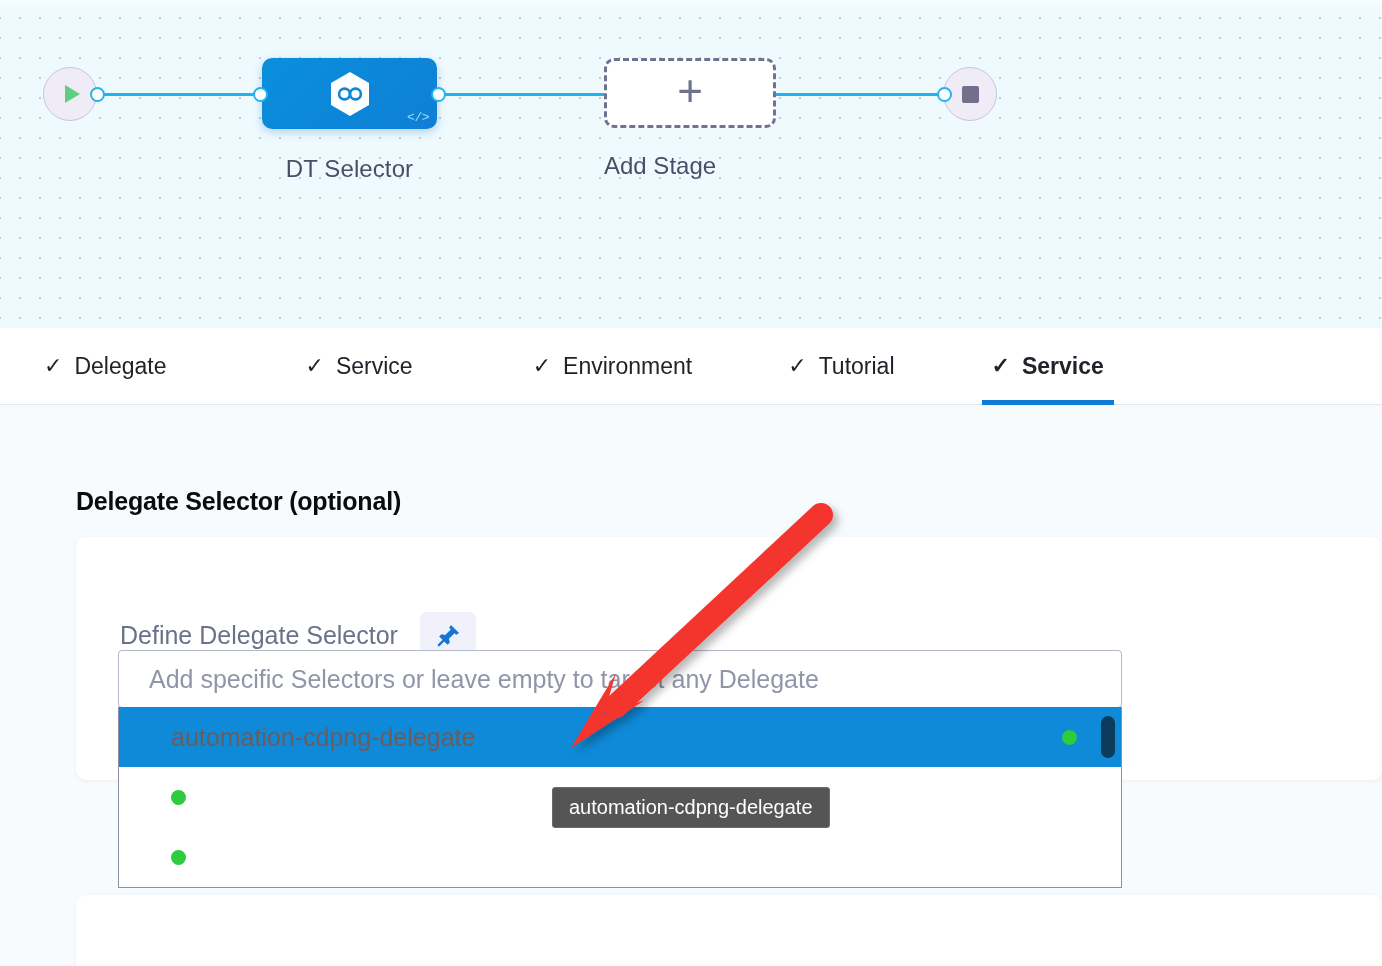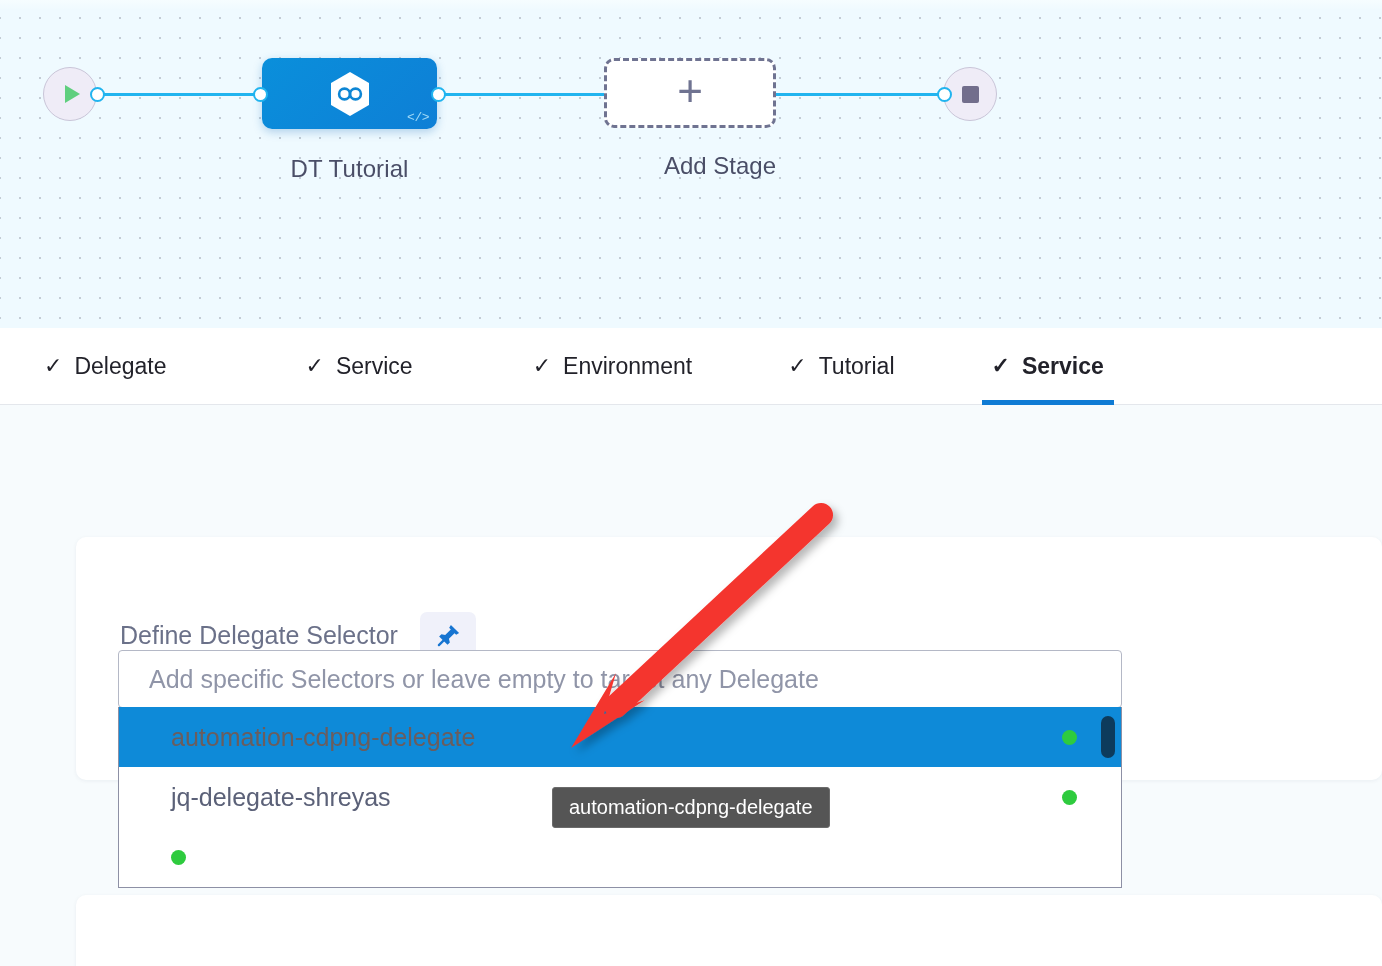--- a/index.html
+++ b/index.html
@@ -139,21 +139,21 @@
     font-size: 44px;
     color: #6f7391;
     line-height: 1;
     font-weight: 300;
     margin-top: -4px;
   }
   .add-stage-label {
     position: absolute;
     left: 604px; top: 152px;
     width: 172px;
-    text-align: right;
+    text-align: left;
     font-size: 24px;
     color: #4a4e67;
   }
 
   
   .tabbar {
     position: absolute;
     left: 0; top: 328px;
     width: 1382px; height: 77px;
     background: #ffffff;
@@ -349,21 +349,21 @@
     <div class="stage-node">
       <svg class="hexicon" viewBox="0 0 48 48">
         <polygon points="24,2 43,13 43,35 24,46 5,35 5,13" fill="#ffffff"></polygon>
         <g fill="none" stroke="#0e86d4" stroke-width="2.6" stroke-linecap="round">
           <circle cx="18.5" cy="24" r="5.4"></circle>
           <circle cx="29.5" cy="24" r="5.4"></circle>
         </g>
       </svg>
       <span class="code-glyph">&lt;/&gt;</span>
     </div>
-    <div class="stage-label">DT Tutorial</div>
+    <div class="stage-label">DT Selector</div>
 
     <div class="add-stage">
       <span class="plus-glyph">+</span>
     </div>
     <div class="add-stage-label">Add Stage</div>
   </div>
 
   <div class="tabbar">
     <div class="tab" style="margin-left:34px">
       <span class="tick">✓</span>
@@ -383,20 +383,21 @@
     </div>
     <div class="tab active" style="margin-left:77px">
       <span class="tick">✓</span>
       <span>Service</span>
       <span class="tab-underline"></span>
     </div>
   </div>
 
   <div class="content">
 
+    <div class="section-title">Delegate Selector (optional)</div>
 
     <div class="card card-1">
       <div class="define-row">
         <span class="define-label">Define Delegate Selector</span>
         <span class="pin-btn">
           <svg width="28" height="28" viewBox="0 0 24 24">
             <path d="M14.5 2.5 L21.5 9.5 L19 11 L17.6 9.6 L12.8 14.4 L13.6 17.6 L11.6 19.6 L4.4 12.4 L6.4 10.4 L9.6 11.2 L14.4 6.4 L13 5 Z" fill="#1775d1"></path>
             <line x1="9.8" y1="14.2" x2="4.2" y2="19.8" stroke="#1775d1" stroke-width="2" stroke-linecap="round"></line>
           </svg>
         </span>
@@ -413,21 +414,20 @@
 
     <div class="dd-list">
 
       <div class="dd-item selected">
         <span class="name">automation-cdpng-delegate</span>
         <span class="status-dot"></span>
         <span class="scroll-thumb"></span>
       </div>
 
       <div class="dd-item">
-        <span class="name">jq-delegate-shreyas</span>
         <span class="status-dot"></span>
       </div>
 
 
       <div class="dd-item">
         <span class="status-dot"></span>
       </div>
 
     </div>
   </div>

